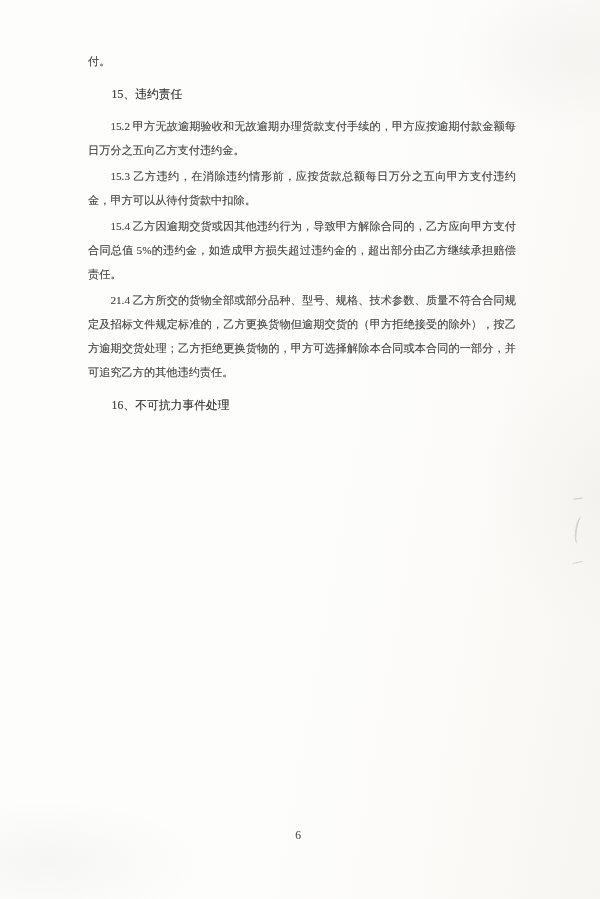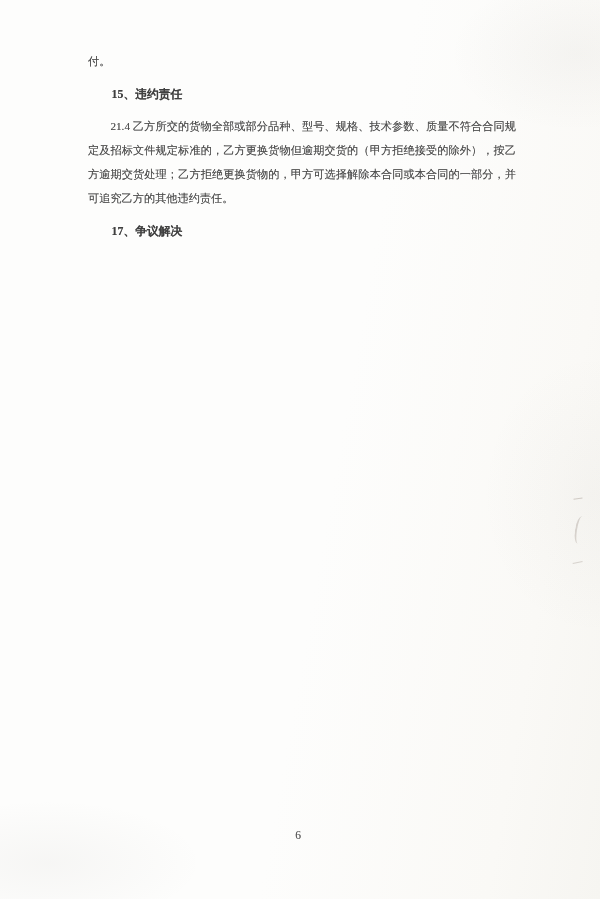--- a/index.html
+++ b/index.html
@@ -36,21 +36,21 @@
     word-break: break-all;
   }
   .content p.continuation {
     text-indent: 0;
   }
   .content h3 {
     margin: 9px 0 8px 0;
     font-size: 11.8px;
     line-height: 24px;
     text-indent: 2em;
-    font-weight: 700;
+    font-weight: 400;
     color: #3f3f3f;
     text-shadow: 0 0 0.5px rgba(60,60,60,0.6);
   }
   .u {
     text-decoration: underline;
     text-underline-offset: 2px;
   }
   .page-number {
     position: absolute;
     left: 0;
@@ -80,20 +80,23 @@
     transform: rotate(-12deg);
   }
 </style>
 </head>
 <body>
 
 <div class="page">
   <main class="content" id="content">
       <p class="continuation clause"><span>付。</span></p>
       <h3><span>15、违约责任</span></h3>
+      <p class="clause"><span>15.2 甲方无故逾期验收和无故逾期办理货款支付手续的，甲方应按逾期付款金额每日万分之五向乙方支付违约金。</span></p>
+      <p class="clause"><span>15.3 乙方违约，在消除违约情形前，应按货款总额每日万分之五向甲方支付违约金，甲方可以从待付货款中扣除。</span></p>
+      <p class="clause"><span>15.4 乙方因逾期交货或因其他违约行为，导致甲方解除合同的，乙方应向甲方支付合同总值 5%的违约金，如造成甲方损失超过违约金的，超出部分由乙方继续承担赔偿责任。</span></p>
       <p class="clause"><span>21.4 乙方所交的货物全部或部分品种、型号、规格、技术参数、质量不符合合同规定及招标文件规定标准的，乙方更换货物但逾期交货的（甲方拒绝接受的除外），按乙方逾期交货处理；乙方拒绝更换货物的，甲方可选择解除本合同或本合同的一部分，并可追究乙方的其他违约责任。</span></p>
-      <h3><span>17、争议解决</span></h3>
+      <h3><span>16、不可抗力事件处理</span></h3>
     </main>
   <div class="smudge s1"></div>
   <div class="smudge s2"></div>
   <div class="smudge s3"></div>
   <div class="page-number">6</div>
 </div>
 
 </body></html>

